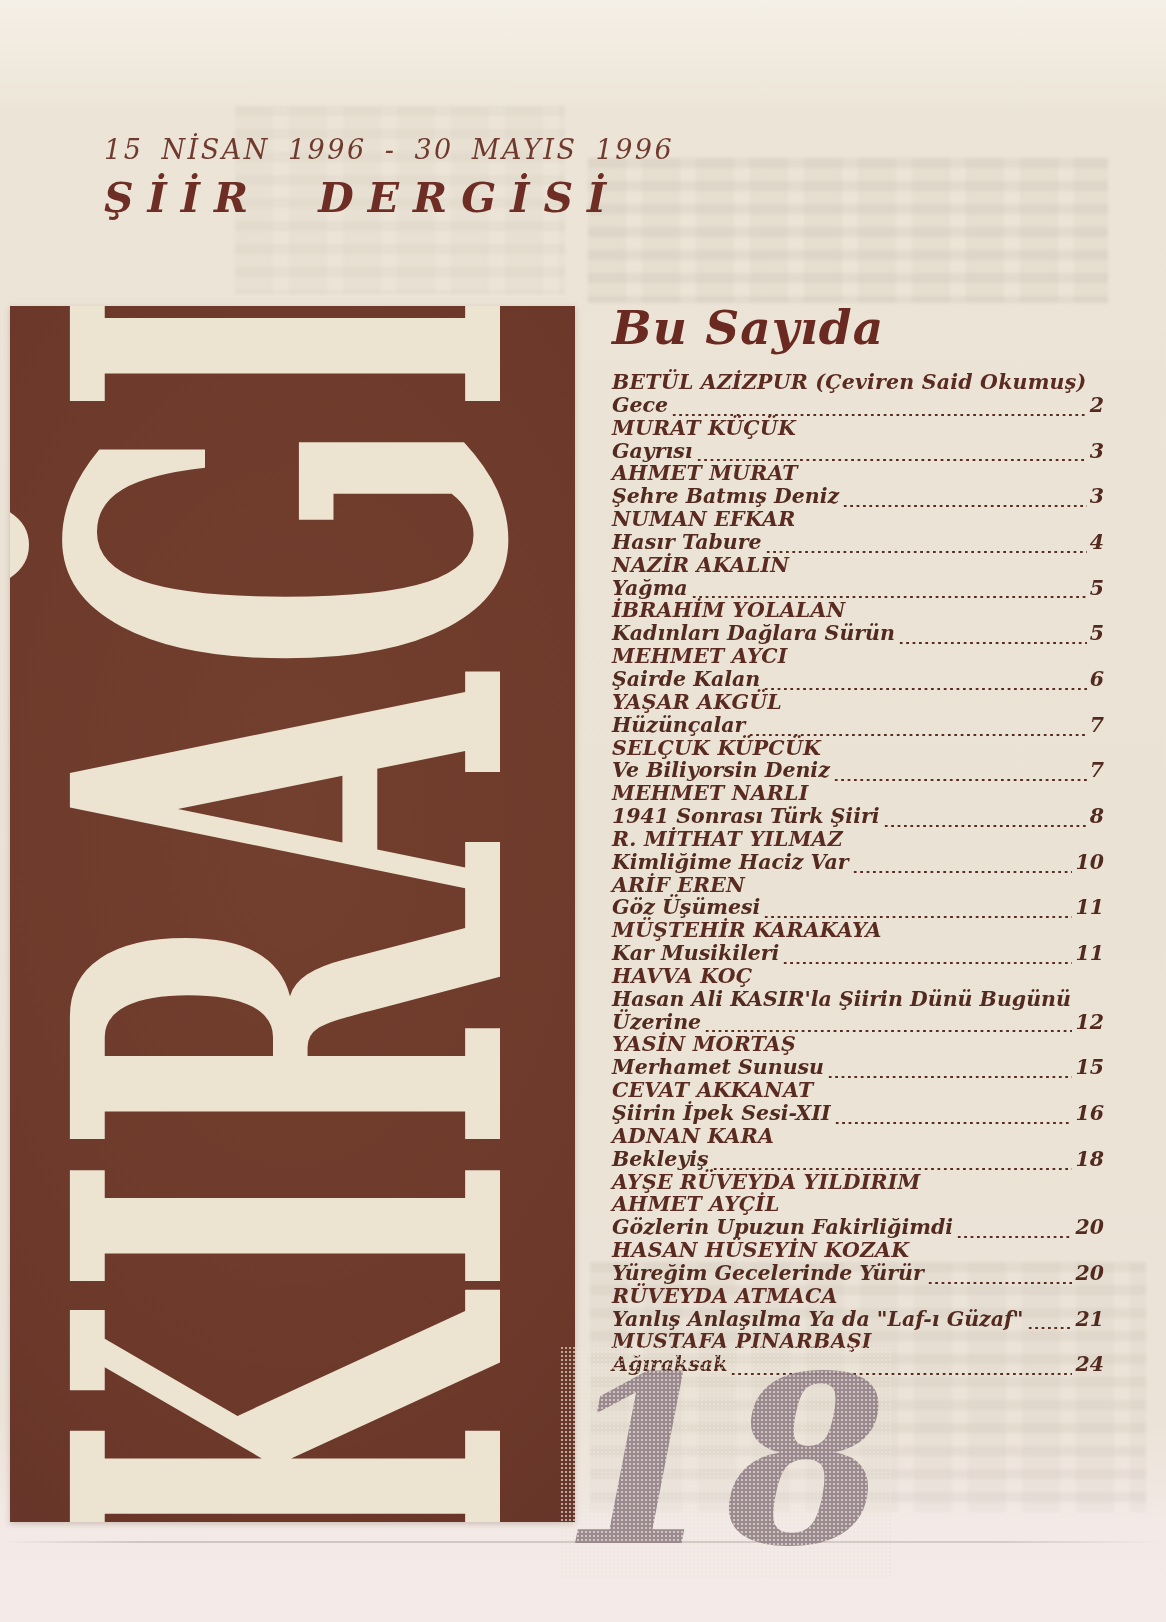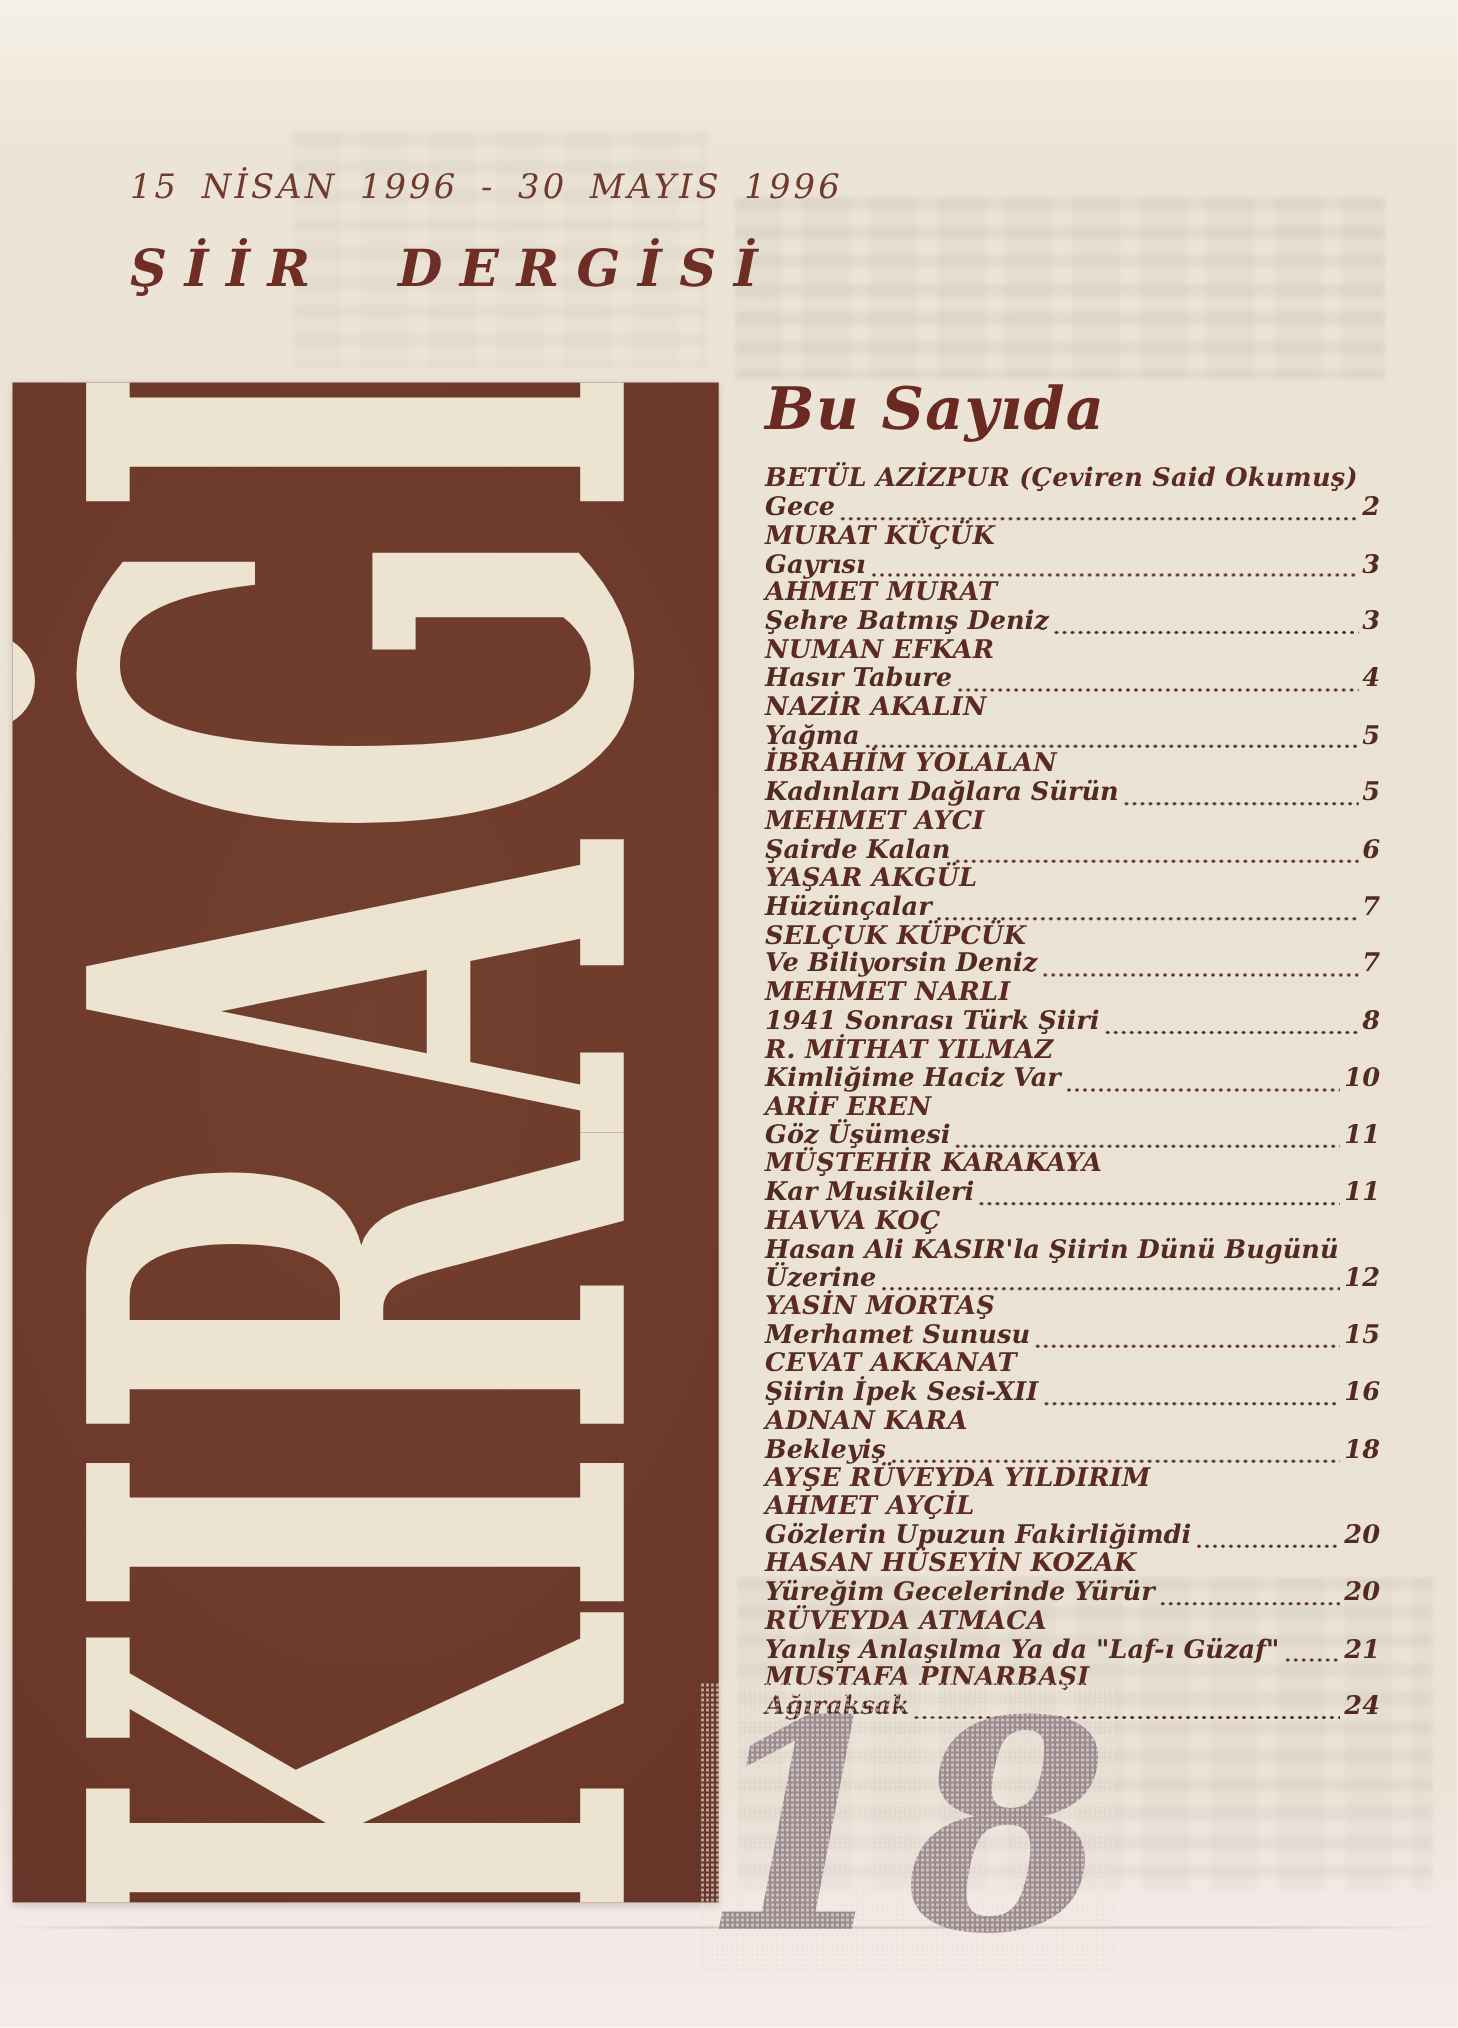--- a/index.html
+++ b/index.html
@@ -22,21 +22,21 @@
   .bleed-2{left:590px;top:1262px;width:556px;height:250px;opacity:.42;}
   .bleed-3{left:235px;top:106px;width:330px;height:188px;opacity:.32;}
 
   
   .header{position:absolute;left:104px;top:134px;z-index:2;}
   .date-line{
     font-style:italic;font-size:27px;color:#713a2e;
     letter-spacing:2.5px;word-spacing:7px;white-space:nowrap;
   }
   .subtitle{
-    margin-top:26px;font-style:italic;font-weight:bold;font-size:41px;color:#6e2e25;
+    margin-top:9px;font-style:italic;font-weight:bold;font-size:41px;color:#6e2e25;
     letter-spacing:14px;word-spacing:28px;white-space:nowrap;
   }
 
   
   .panel{
     position:absolute;left:10px;top:306px;width:565px;height:1216px;z-index:1;overflow:hidden;
     background:radial-gradient(130% 100% at 50% 42%, #73402f 0%, #6b382a 55%, #5f2f27 100%);
     box-shadow:0 2px 6px rgba(90,60,45,.25);
   }
   .vertical-name{

